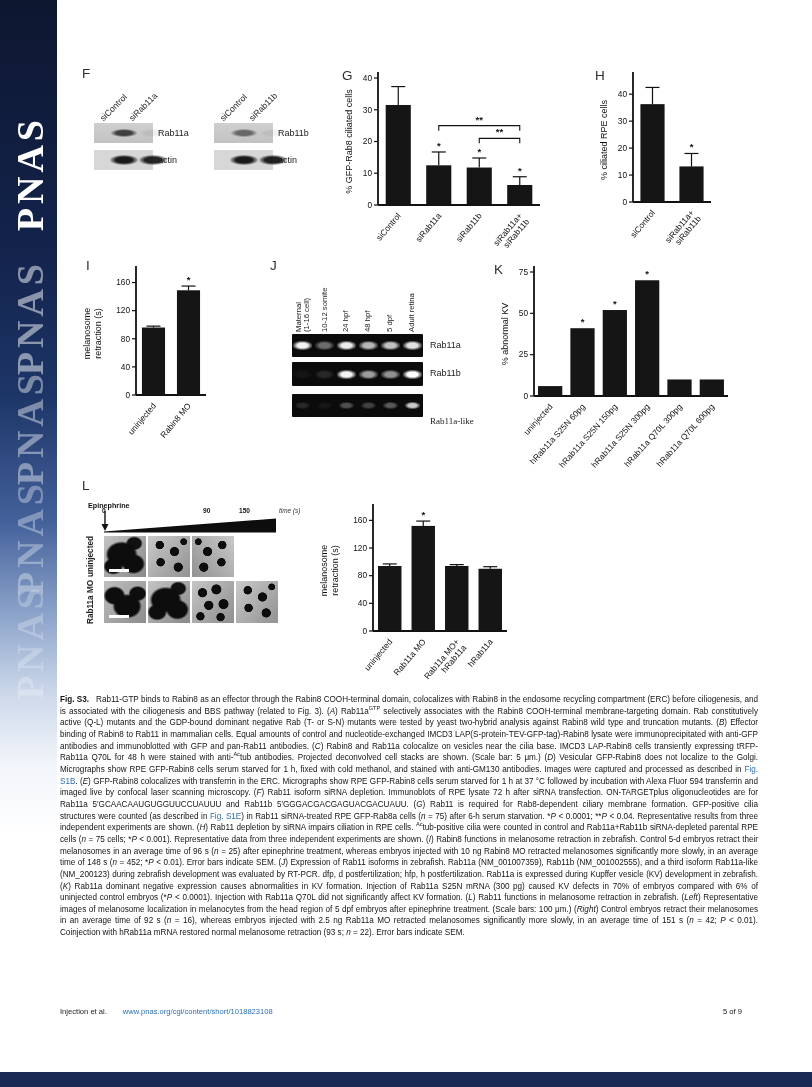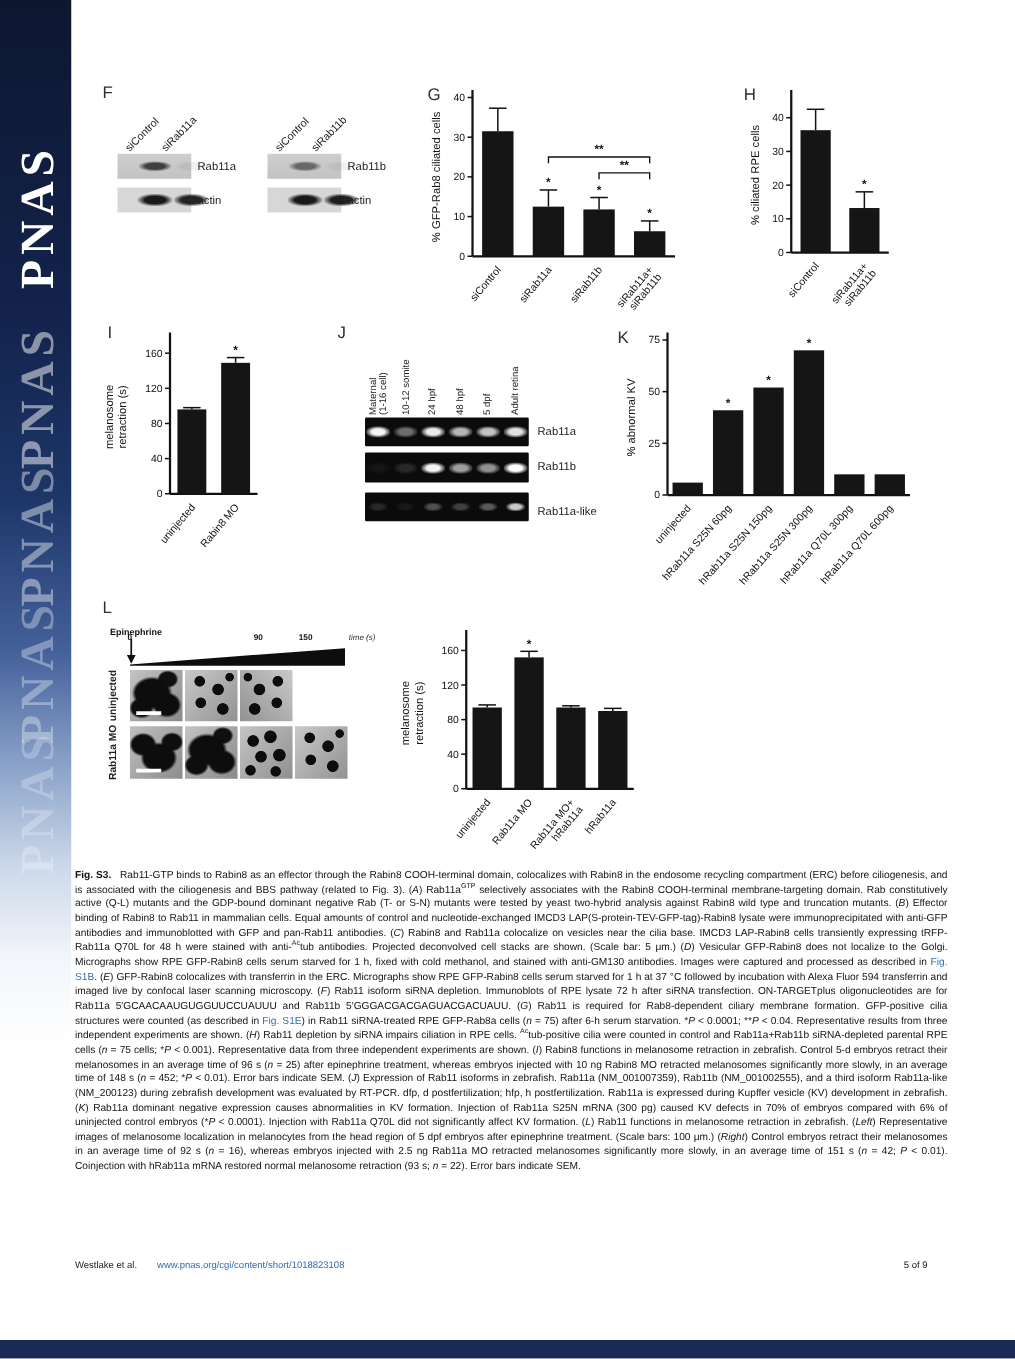--- a/index.html
+++ b/index.html
@@ -315,21 +315,21 @@
       </div>
       <div class="gel-label" style="left:162px;top:112px;">Rab11b</div>
       <div class="gelrow" style="left:24px;top:138px;height:23px;">
         <span class="gband" style="position:absolute;left:3.4166666666666643px;top:8px;width:15px;height:7px;opacity:0.12;"></span>
         <span class="gband" style="position:absolute;left:25.25px;top:8px;width:15px;height:7px;opacity:0.05;"></span>
         <span class="gband" style="position:absolute;left:47.08333333333334px;top:8px;width:15px;height:7px;opacity:0.28;"></span>
         <span class="gband" style="position:absolute;left:68.91666666666667px;top:8px;width:15px;height:7px;opacity:0.22;"></span>
         <span class="gband" style="position:absolute;left:90.75px;top:8px;width:15px;height:7px;opacity:0.32;"></span>
         <span class="gband" style="position:absolute;left:112.58333333333331px;top:8px;width:15px;height:7px;opacity:0.78;"></span>
       </div>
-      <div class="gel-label" style="left:162px;top:148px;">Rab11a-like</div>
+      <div class="gel-label" style="left:162px;top:160px;font-family:Liberation Serif, serif;">Rab11a-like</div>
     </div>
 
   <div id="panel-l" style="position:absolute;left:80px;top:478px;width:238px;height:180px;">
     <div class="plate" style="left:2px;top:0;">L</div>
     <div class="epi" style="left:8px;top:23px;">Epinephrine</div>
     <div class="tlab" style="left:199px;top:29px;">time (s)</div>
     <svg style="left:20px;top:32px;" width="10" height="24" viewBox="0 0 10 24">
       <line x1="5" y1="1" x2="5" y2="15" stroke="#111" stroke-width="1.4"></line>
       <polygon points="1.5,14 8.5,14 5,21" fill="#111"></polygon>
     </svg>
@@ -346,17 +346,17 @@
       <div class="micro pat-dots5 flip" style="left:112px;top:58px;height:41px;"></div>
       <div class="micro pat-blob2 sb" style="left:24px;top:103px;height:42px;"></div>
       <div class="micro pat-blob" style="left:68px;top:103px;height:42px;"></div>
       <div class="micro pat-dots6" style="left:112px;top:103px;height:42px;"></div>
       <div class="micro pat-dots5" style="left:156px;top:103px;height:42px;"></div>
     </div>
 
   <div class="caption"><b>Fig. S3.</b><span>Rab11-GTP binds to Rabin8 as an effector through the Rabin8 COOH-terminal domain, colocalizes with Rabin8 in the endosome recycling compartment (ERC) before ciliogenesis, and is associated with the ciliogenesis and BBS pathway (related to Fig. 3). (</span><i>A</i><span>) Rab11a</span><sup>GTP</sup><span> selectively associates with the Rabin8 COOH-terminal membrane-targeting domain. Rab constitutively active (Q-L) mutants and the GDP-bound dominant negative Rab (T- or S-N) mutants were tested by yeast two-hybrid analysis against Rabin8 wild type and truncation mutants. (</span><i>B</i><span>) Effector binding of Rabin8 to Rab11 in mammalian cells. Equal amounts of control and nucleotide-exchanged IMCD3 LAP(S-protein-TEV-GFP-tag)-Rabin8 lysate were immunoprecipitated with anti-GFP antibodies and immunoblotted with GFP and pan-Rab11 antibodies. (</span><i>C</i><span>) Rabin8 and Rab11a colocalize on vesicles near the cilia base. IMCD3 LAP-Rabin8 cells transiently expressing tRFP-Rab11a Q70L for 48 h were stained with anti-</span><sup>Ac</sup><span>tub antibodies. Projected deconvolved cell stacks are shown. (Scale bar: 5 μm.) (</span><i>D</i><span>) Vesicular GFP-Rabin8 does not localize to the Golgi. Micrographs show RPE GFP-Rabin8 cells serum starved for 1 h, fixed with cold methanol, and stained with anti-GM130 antibodies. Images were captured and processed as described in </span><a class="cap-link">Fig. S1B</a><span>. (</span><i>E</i><span>) GFP-Rabin8 colocalizes with transferrin in the ERC. Micrographs show RPE GFP-Rabin8 cells serum starved for 1 h at 37 °C followed by incubation with Alexa Fluor 594 transferrin and imaged live by confocal laser scanning microscopy. (</span><i>F</i><span>) Rab11 isoform siRNA depletion. Immunoblots of RPE lysate 72 h after siRNA transfection. ON-TARGETplus oligonucleotides are for Rab11a 5′GCAACAAUGUGGUUCCUAUUU and Rab11b 5′GGGACGACGAGUACGACUAUU. (</span><i>G</i><span>) Rab11 is required for Rab8-dependent ciliary membrane formation. GFP-positive cilia structures were counted (as described in </span><a class="cap-link">Fig. S1E</a><span>) in Rab11 siRNA-treated RPE GFP-Rab8a cells (</span><i>n</i><span> = 75) after 6-h serum starvation. *</span><i>P</i><span> &lt; 0.0001; **</span><i>P</i><span> &lt; 0.04. Representative results from three independent experiments are shown. (</span><i>H</i><span>) Rab11 depletion by siRNA impairs ciliation in RPE cells. </span><sup>Ac</sup><span>tub-positive cilia were counted in control and Rab11a+Rab11b siRNA-depleted parental RPE cells (</span><i>n</i><span> = 75 cells; *</span><i>P</i><span> &lt; 0.001). Representative data from three independent experiments are shown. (</span><i>I</i><span>) Rabin8 functions in melanosome retraction in zebrafish. Control 5-d embryos retract their melanosomes in an average time of 96 s (</span><i>n</i><span> = 25) after epinephrine treatment, whereas embryos injected with 10 ng Rabin8 MO retracted melanosomes significantly more slowly, in an average time of 148 s (</span><i>n</i><span> = 452; *</span><i>P</i><span> &lt; 0.01). Error bars indicate SEM. (</span><i>J</i><span>) Expression of Rab11 isoforms in zebrafish. Rab11a (NM_001007359), Rab11b (NM_001002555), and a third isoform Rab11a-like (NM_200123) during zebrafish development was evaluated by RT-PCR. dfp, d postfertilization; hfp, h postfertilization. Rab11a is expressed during Kupffer vesicle (KV) development in zebrafish. (</span><i>K</i><span>) Rab11a dominant negative expression causes abnormalities in KV formation. Injection of Rab11a S25N mRNA (300 pg) caused KV defects in 70% of embryos compared with 6% of uninjected control embryos (*</span><i>P</i><span> &lt; 0.0001). Injection with Rab11a Q70L did not significantly affect KV formation. (</span><i>L</i><span>) Rab11 functions in melanosome retraction in zebrafish. (</span><i>Left</i><span>) Representative images of melanosome localization in melanocytes from the head region of 5 dpf embryos after epinephrine treatment. (Scale bars: 100 μm.) (</span><i>Right</i><span>) Control embryos retract their melanosomes in an average time of 92 s (</span><i>n</i><span> = 16), whereas embryos injected with 2.5 ng Rab11a MO retracted melanosomes significantly more slowly, in an average time of 151 s (</span><i>n</i><span> = 42; </span><i>P</i><span> &lt; 0.01). Coinjection with hRab11a mRNA restored normal melanosome retraction (93 s; </span><i>n</i><span> = 22). Error bars indicate SEM.</span></div>
 
   <div class="footer">
-    <span>Westlake et al.</span><span class="url">www.pnas.org/cgi/content/short/1018823108</span>
+    <span>Injection et al.</span><span class="url">www.pnas.org/cgi/content/short/1018823108</span>
     <span class="pnum">5 of 9</span>
   </div>
 
 </div>
 
 </body></html>

